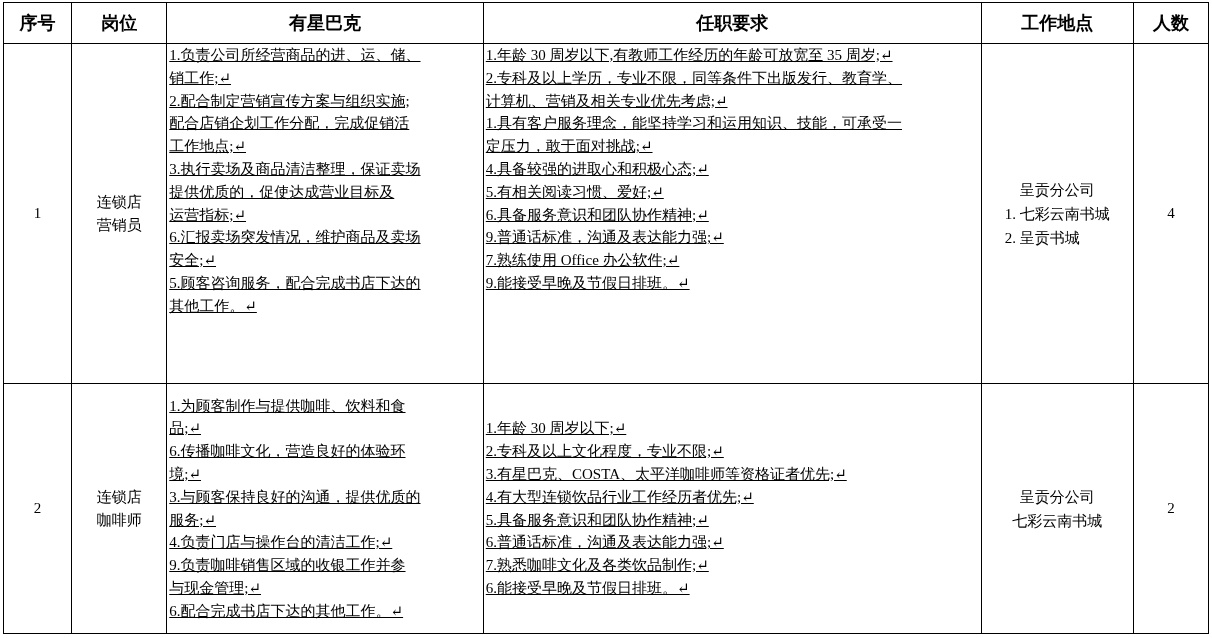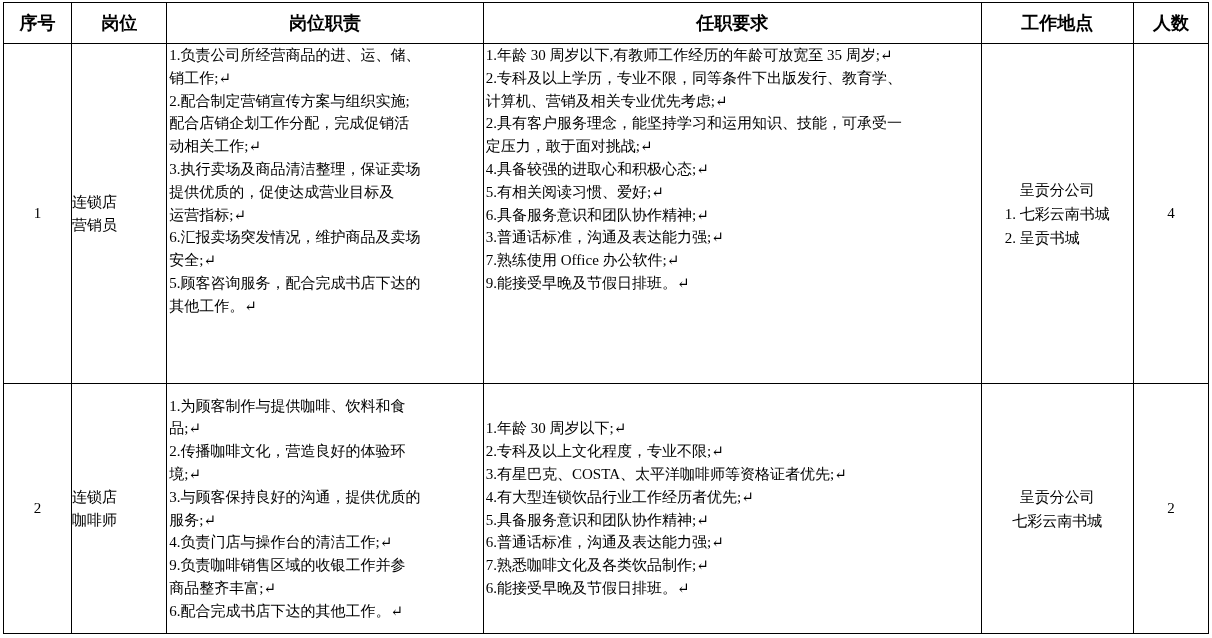--- a/index.html
+++ b/index.html
@@ -40,21 +40,21 @@
   .col-req   { width: 497px; }
   .col-loc   { width: 152px; }
   .col-count { width: 75px; }
 
   td.cell-no,
   td.cell-count {
     text-align: center;
     font-size: 15px;
   }
   td.cell-post {
-    text-align: left;
+    text-align: center;
     font-size: 15px;
     line-height: 1.5;
   }
   td.cell-loc {
     font-size: 15px;
     line-height: 1.6;
     text-align: center;
   }
   .loc-inner {
     display: inline-block;
@@ -63,20 +63,21 @@
   .loc-title { text-align: center; }
   td.cell-duty,
   td.cell-req {
     font-size: 15px;
     line-height: 1.52;
     padding: 6px 8px 6px 8px;
     vertical-align: middle;
   }
   .line {
     white-space: pre-wrap;
+    text-decoration: underline;
   }
   .row1 .cell-duty,
   .row1 .cell-req { vertical-align: top; }
   tbody tr.row1 { height: 340px; }
   tbody tr.row2 { height: 250px; }
   .req-block { padding-left: 2px; }
   .duty-block { padding-left: 2px; }
 </style>
 </head>
 <body>
@@ -87,84 +88,84 @@
     <col class="col-post">
     <col class="col-duty">
     <col class="col-req">
     <col class="col-loc">
     <col class="col-count">
   </colgroup>
   <thead>
     <tr>
       <th>序号</th>
       <th>岗位</th>
-      <th>岗位职责</th>
+      <th>有星巴克</th>
       <th>任职要求</th>
       <th>工作地点</th>
       <th>人数</th>
     </tr>
   </thead>
   <tbody>
     <tr class="row1">
       <td class="cell-no">1</td>
       <td class="cell-post">
         <span class="post-text">连锁店<br>营销员</span>
       </td>
       <td class="cell-duty">
         <div class="duty-block">
             <div class="line">1.负责公司所经营商品的进、运、储、</div>
             <div class="line">销工作;↵</div>
             <div class="line">2.配合制定营销宣传方案与组织实施;</div>
             <div class="line">配合店销企划工作分配，完成促销活</div>
-            <div class="line">动相关工作;↵</div>
+            <div class="line">工作地点;↵</div>
             <div class="line">3.执行卖场及商品清洁整理，保证卖场</div>
             <div class="line">提供优质的，促使达成营业目标及</div>
             <div class="line">运营指标;↵</div>
             <div class="line">6.汇报卖场突发情况，维护商品及卖场</div>
             <div class="line">安全;↵</div>
             <div class="line">5.顾客咨询服务，配合完成书店下达的</div>
             <div class="line">其他工作。↵</div>
           </div>
       </td>
       <td class="cell-req">
         <div class="req-block">
             <div class="line">1.年龄 30 周岁以下,有教师工作经历的年龄可放宽至 35 周岁;↵</div>
             <div class="line">2.专科及以上学历，专业不限，同等条件下出版发行、教育学、</div>
             <div class="line">计算机、营销及相关专业优先考虑;↵</div>
-            <div class="line">2.具有客户服务理念，能坚持学习和运用知识、技能，可承受一</div>
+            <div class="line">1.具有客户服务理念，能坚持学习和运用知识、技能，可承受一</div>
             <div class="line">定压力，敢于面对挑战;↵</div>
             <div class="line">4.具备较强的进取心和积极心态;↵</div>
             <div class="line">5.有相关阅读习惯、爱好;↵</div>
             <div class="line">6.具备服务意识和团队协作精神;↵</div>
-            <div class="line">3.普通话标准，沟通及表达能力强;↵</div>
+            <div class="line">9.普通话标准，沟通及表达能力强;↵</div>
             <div class="line">7.熟练使用 Office 办公软件;↵</div>
             <div class="line">9.能接受早晚及节假日排班。↵</div>
           </div>
       </td>
       <td class="cell-loc">
         <div class="loc-inner"><div class="loc-title">呈贡分公司</div><div>1. 七彩云南书城</div><div>2. 呈贡书城</div></div>
       </td>
       <td class="cell-count">4</td>
     </tr>
     <tr class="row2">
       <td class="cell-no">2</td>
       <td class="cell-post">
         <span class="post-text">连锁店<br>咖啡师</span>
       </td>
       <td class="cell-duty">
         <div class="duty-block">
             <div class="line">1.为顾客制作与提供咖啡、饮料和食</div>
             <div class="line">品;↵</div>
-            <div class="line">2.传播咖啡文化，营造良好的体验环</div>
+            <div class="line">6.传播咖啡文化，营造良好的体验环</div>
             <div class="line">境;↵</div>
             <div class="line">3.与顾客保持良好的沟通，提供优质的</div>
             <div class="line">服务;↵</div>
             <div class="line">4.负责门店与操作台的清洁工作;↵</div>
             <div class="line">9.负责咖啡销售区域的收银工作并参</div>
-            <div class="line">商品整齐丰富;↵</div>
+            <div class="line">与现金管理;↵</div>
             <div class="line">6.配合完成书店下达的其他工作。↵</div>
           </div>
       </td>
       <td class="cell-req">
         <div class="req-block">
             <div class="line">1.年龄 30 周岁以下;↵</div>
             <div class="line">2.专科及以上文化程度，专业不限;↵</div>
             <div class="line">3.有星巴克、COSTA、太平洋咖啡师等资格证者优先;↵</div>
             <div class="line">4.有大型连锁饮品行业工作经历者优先;↵</div>
             <div class="line">5.具备服务意识和团队协作精神;↵</div>

